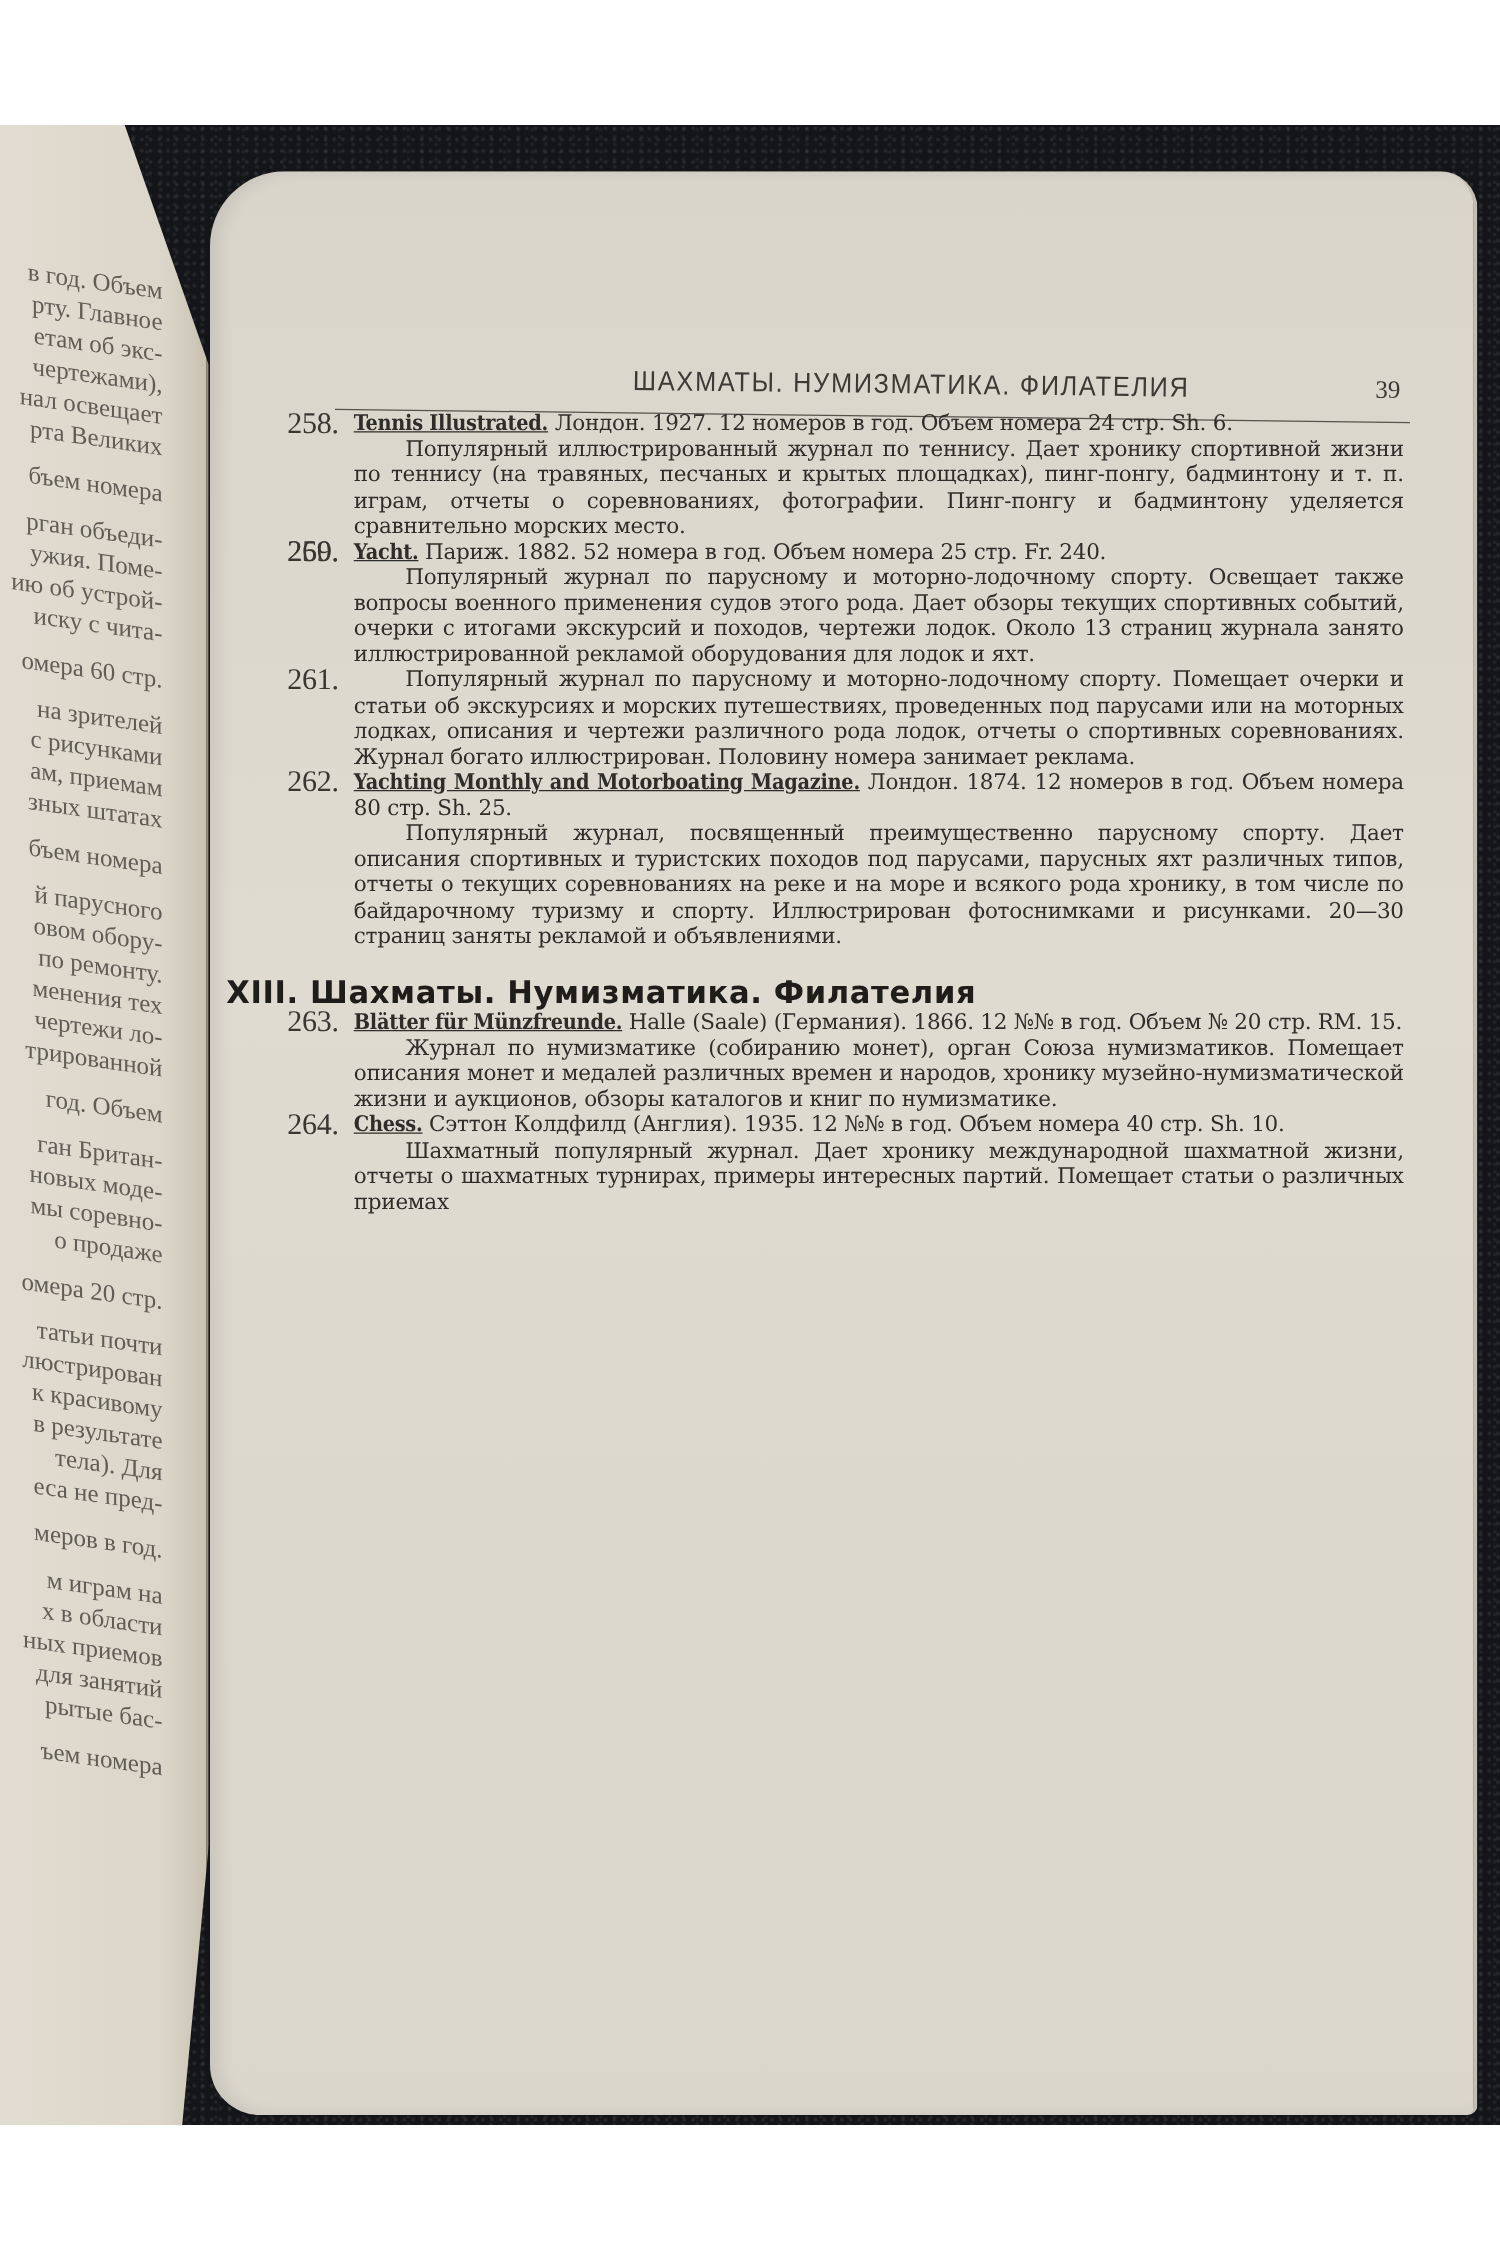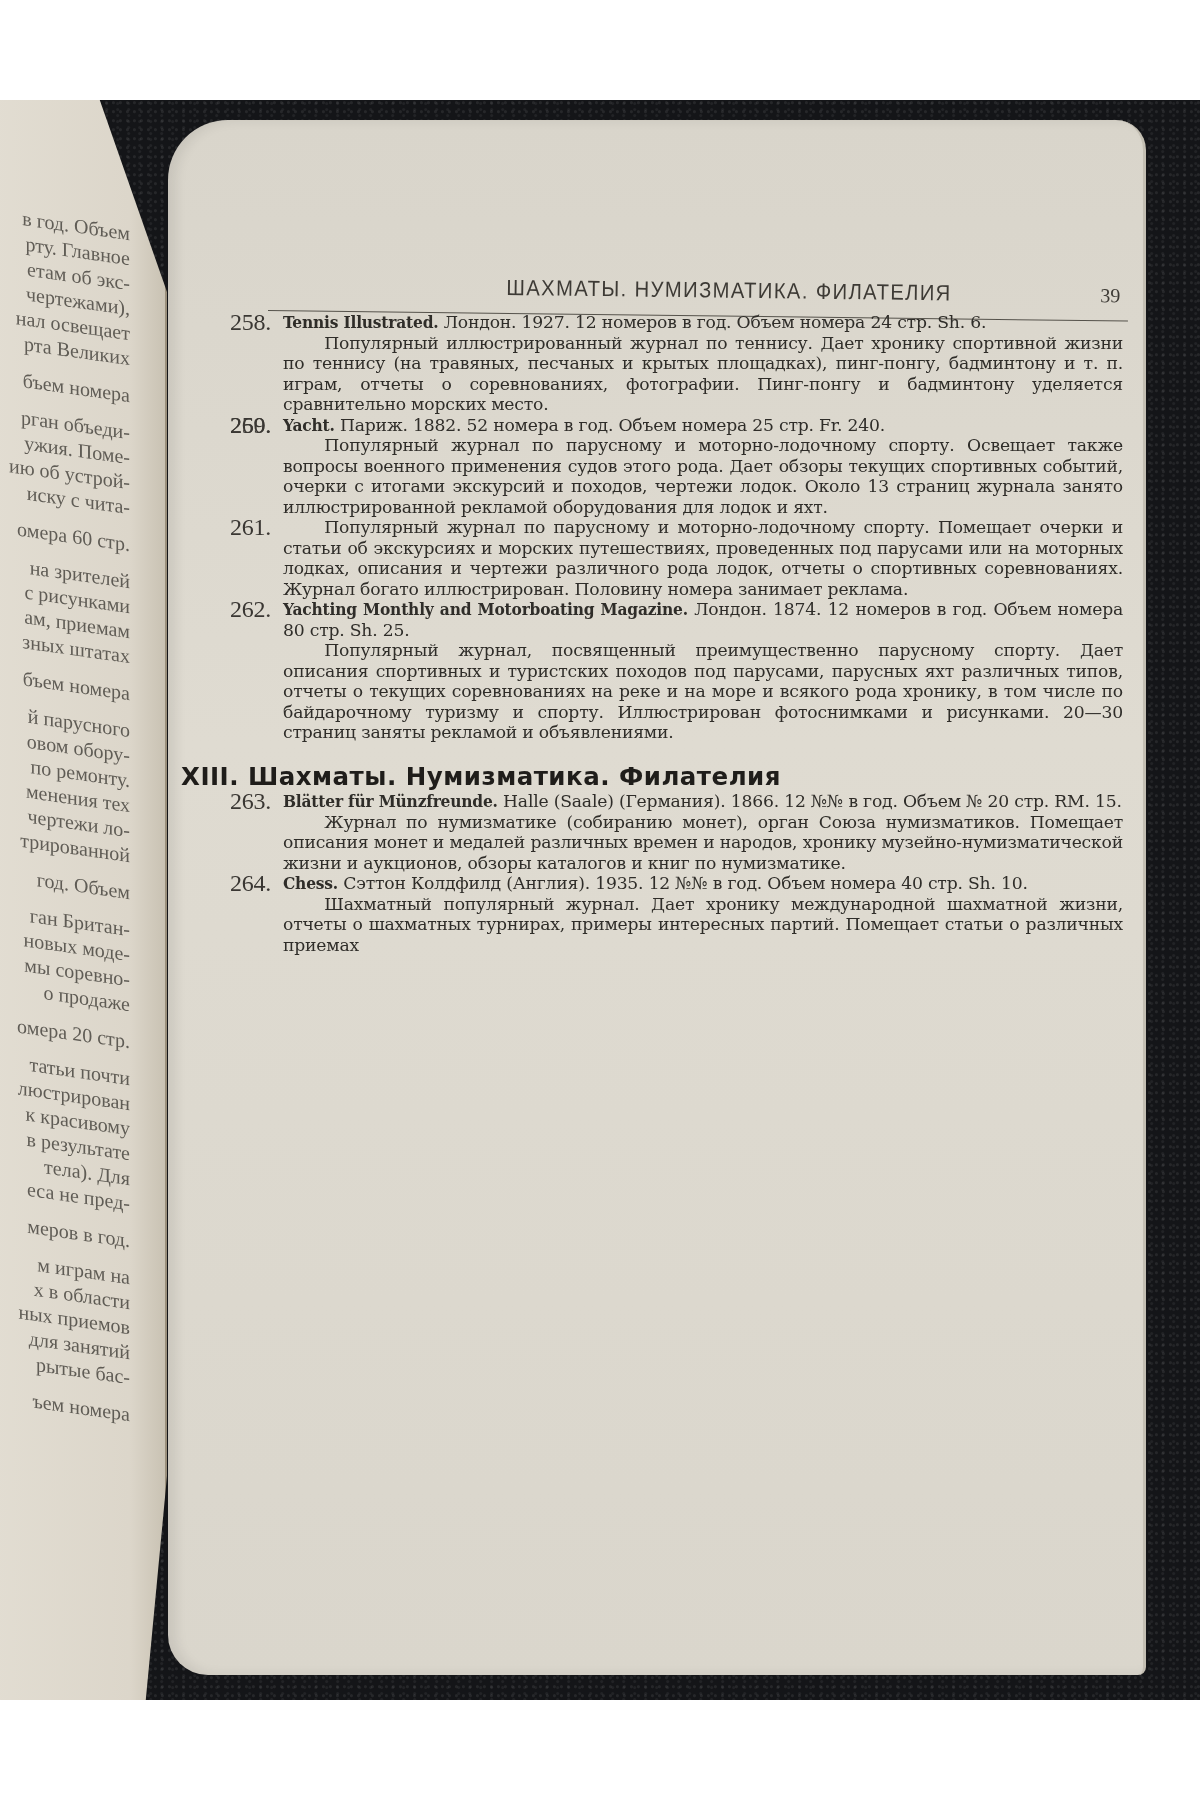--- a/index.html
+++ b/index.html
@@ -26,25 +26,26 @@
     }
     .left-page-text {
       position: absolute; left: -20px; top: 110px; width: 160px;
       font-size: 20px; line-height: 25px; color: #4a4741; text-align: right;
       font-family: "Liberation Serif", serif;
       transform: skewY(8deg);
       opacity: 0.85;
     }
     .left-page-text div { white-space: nowrap; }
     .right-page {
-      position: absolute; left: 168px; top: 20px; width: 975px; height: 1555px;
+      position: absolute; left: 168px; top: 37px; width: 975px; height: 1555px;
       background: linear-gradient(180deg, #d9d5cb 0%, #dfdbd1 40%, #dad6cc 100%);
       border-radius: 60px 30px 8px 40px;
       box-shadow: inset 8px 0 12px rgba(0,0,0,0.08);
       border-right: 3px solid #c3beb2;
+      padding-left: 36px;
     }
     .running-head {
       position: absolute; left: 100px; top: 150px; width: 860px; height: 40px;
       border-bottom: 1.5px solid #55524b;
       transform: rotate(0.7deg);
       transform-origin: left bottom;
     }
     .running-title {
       position: absolute; left: 238px; top: 2px;
       font-family: "Liberation Sans Narrow", "Liberation Sans", sans-serif;
@@ -62,21 +63,21 @@
       font-size: 17.2px; line-height: 20.5px; color: #2f2d29;
       letter-spacing: -0.2px;
     }
     .para { text-align: justify; text-align-last: left; }
     .indent { text-indent: 2.4em; }
     .entry { position: relative; margin-top: 0; }
     .entry-num {
       position: absolute; left: -60px; top: 0; width: 55px; text-align: center;
       font-family: "Liberation Serif", serif; font-size: 24px; color: #3a3733;
     }
-    .entry-title { font-weight: bold; font-family: "DejaVu Serif Condensed", "DejaVu Serif", serif; }
+    .entry-title { font-weight: bold; font-family: "DejaVu Serif Condensed", "DejaVu Serif", serif; text-decoration: underline; }
     .section-heading {
       margin-top: 24px; margin-bottom: 4px; margin-left: -102px;
       font-family: "DejaVu Sans", sans-serif; font-weight: bold;
       font-size: 25px; letter-spacing: 0.5px; color: #1f1d1a;
       transform: scaleX(0.98); transform-origin: left;
     }
   </style>
 </head>
 <body>
 

